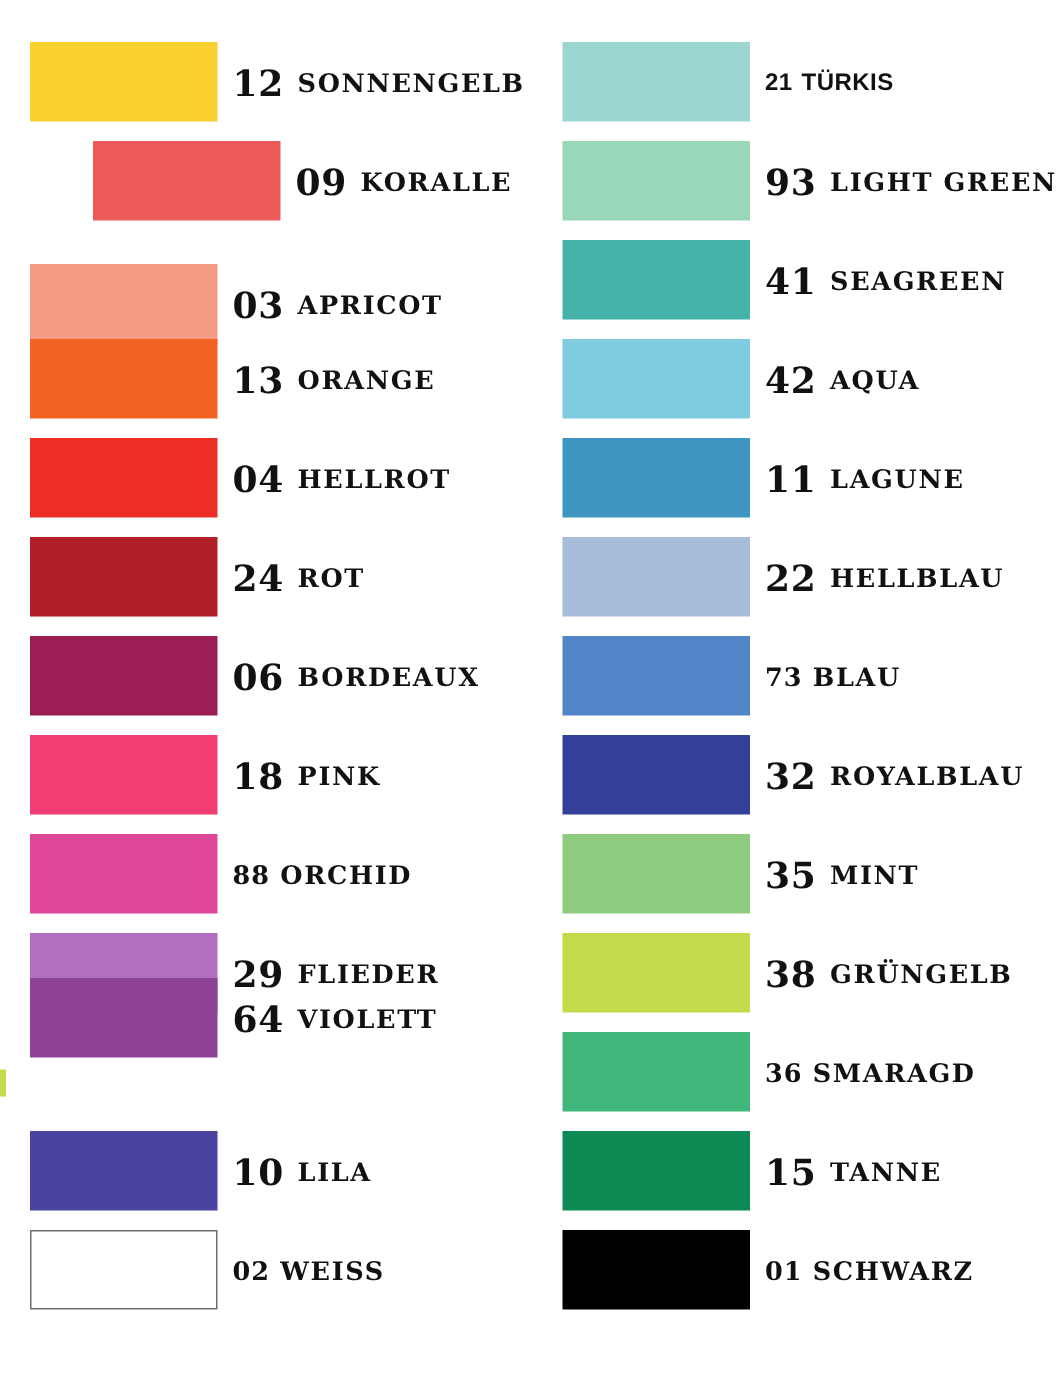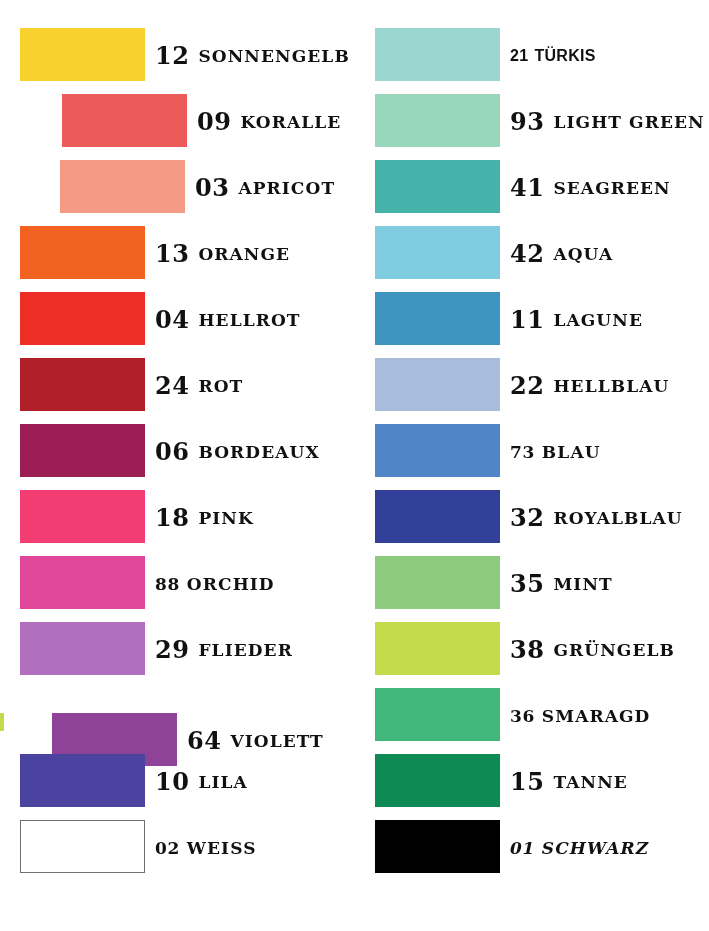--- a/index.html
+++ b/index.html
@@ -123,21 +123,21 @@
           <span class="nm">SONNENGELB</span>
         </div>
       </div>
       <div class="swatch-row" style="top: 89px; margin-left: 42px;">
         <div class="swatch" title="KORALLE" style="background: rgb(236, 90, 90);"></div>
         <div class="label">
           <span class="num">09</span>
           <span class="nm">KORALLE</span>
         </div>
       </div>
-      <div class="swatch-row" style="top: 155px; margin-left: 40px;">
+      <div class="swatch-row" style="top: 171px;">
         <div class="swatch" title="APRICOT" style="background: rgb(245, 155, 133);"></div>
         <div class="label">
           <span class="num">03</span>
           <span class="nm">APRICOT</span>
         </div>
       </div>
       <div class="swatch-row" style="top: 221px; text-decoration: underline;">
         <div class="swatch" title="ORANGE" style="background: rgb(242, 99, 34);"></div>
         <div class="label">
           <span class="num">13</span>
@@ -179,21 +179,21 @@
           <span class="nm">ORCHID</span>
         </div>
       </div>
       <div class="swatch-row" style="top: 617px;">
         <div class="swatch" title="FLIEDER" style="background: rgb(176, 112, 191);"></div>
         <div class="label">
           <span class="num">29</span>
           <span class="nm">FLIEDER</span>
         </div>
       </div>
-      <div class="swatch-row" style="top: 708px; margin-left: 32px;">
+      <div class="swatch-row" style="top: 647px;">
         <div class="swatch" title="VIOLETT" style="background: rgb(142, 67, 153);"></div>
         <div class="label">
           <span class="num">64</span>
           <span class="nm">VIOLETT</span>
         </div>
       </div>
       <div class="swatch-row" style="top: 749px;">
         <div class="swatch" title="LILA" style="background: rgb(75, 67, 160);"></div>
         <div class="label">
           <span class="num">10</span>
@@ -286,21 +286,21 @@
           <span class="nm">SMARAGD</span>
         </div>
       </div>
       <div class="swatch-row" style="top: 749px;">
         <div class="swatch" title="TANNE" style="background: rgb(14, 139, 85);"></div>
         <div class="label">
           <span class="num">15</span>
           <span class="nm">TANNE</span>
         </div>
       </div>
-      <div class="swatch-row" style="top: 815px; font-style: italic;">
+      <div class="swatch-row" style="top: 815px;">
         <div class="swatch" title="SCHWARZ" style="background: rgb(0, 0, 0);"></div>
         <div class="label uniform">
           <span class="num">01</span>
           <span class="nm">SCHWARZ</span>
         </div>
       </div>
     </div>
 
   <div class="edge-artifact" style="background: rgb(195, 219, 74);"></div>
 

